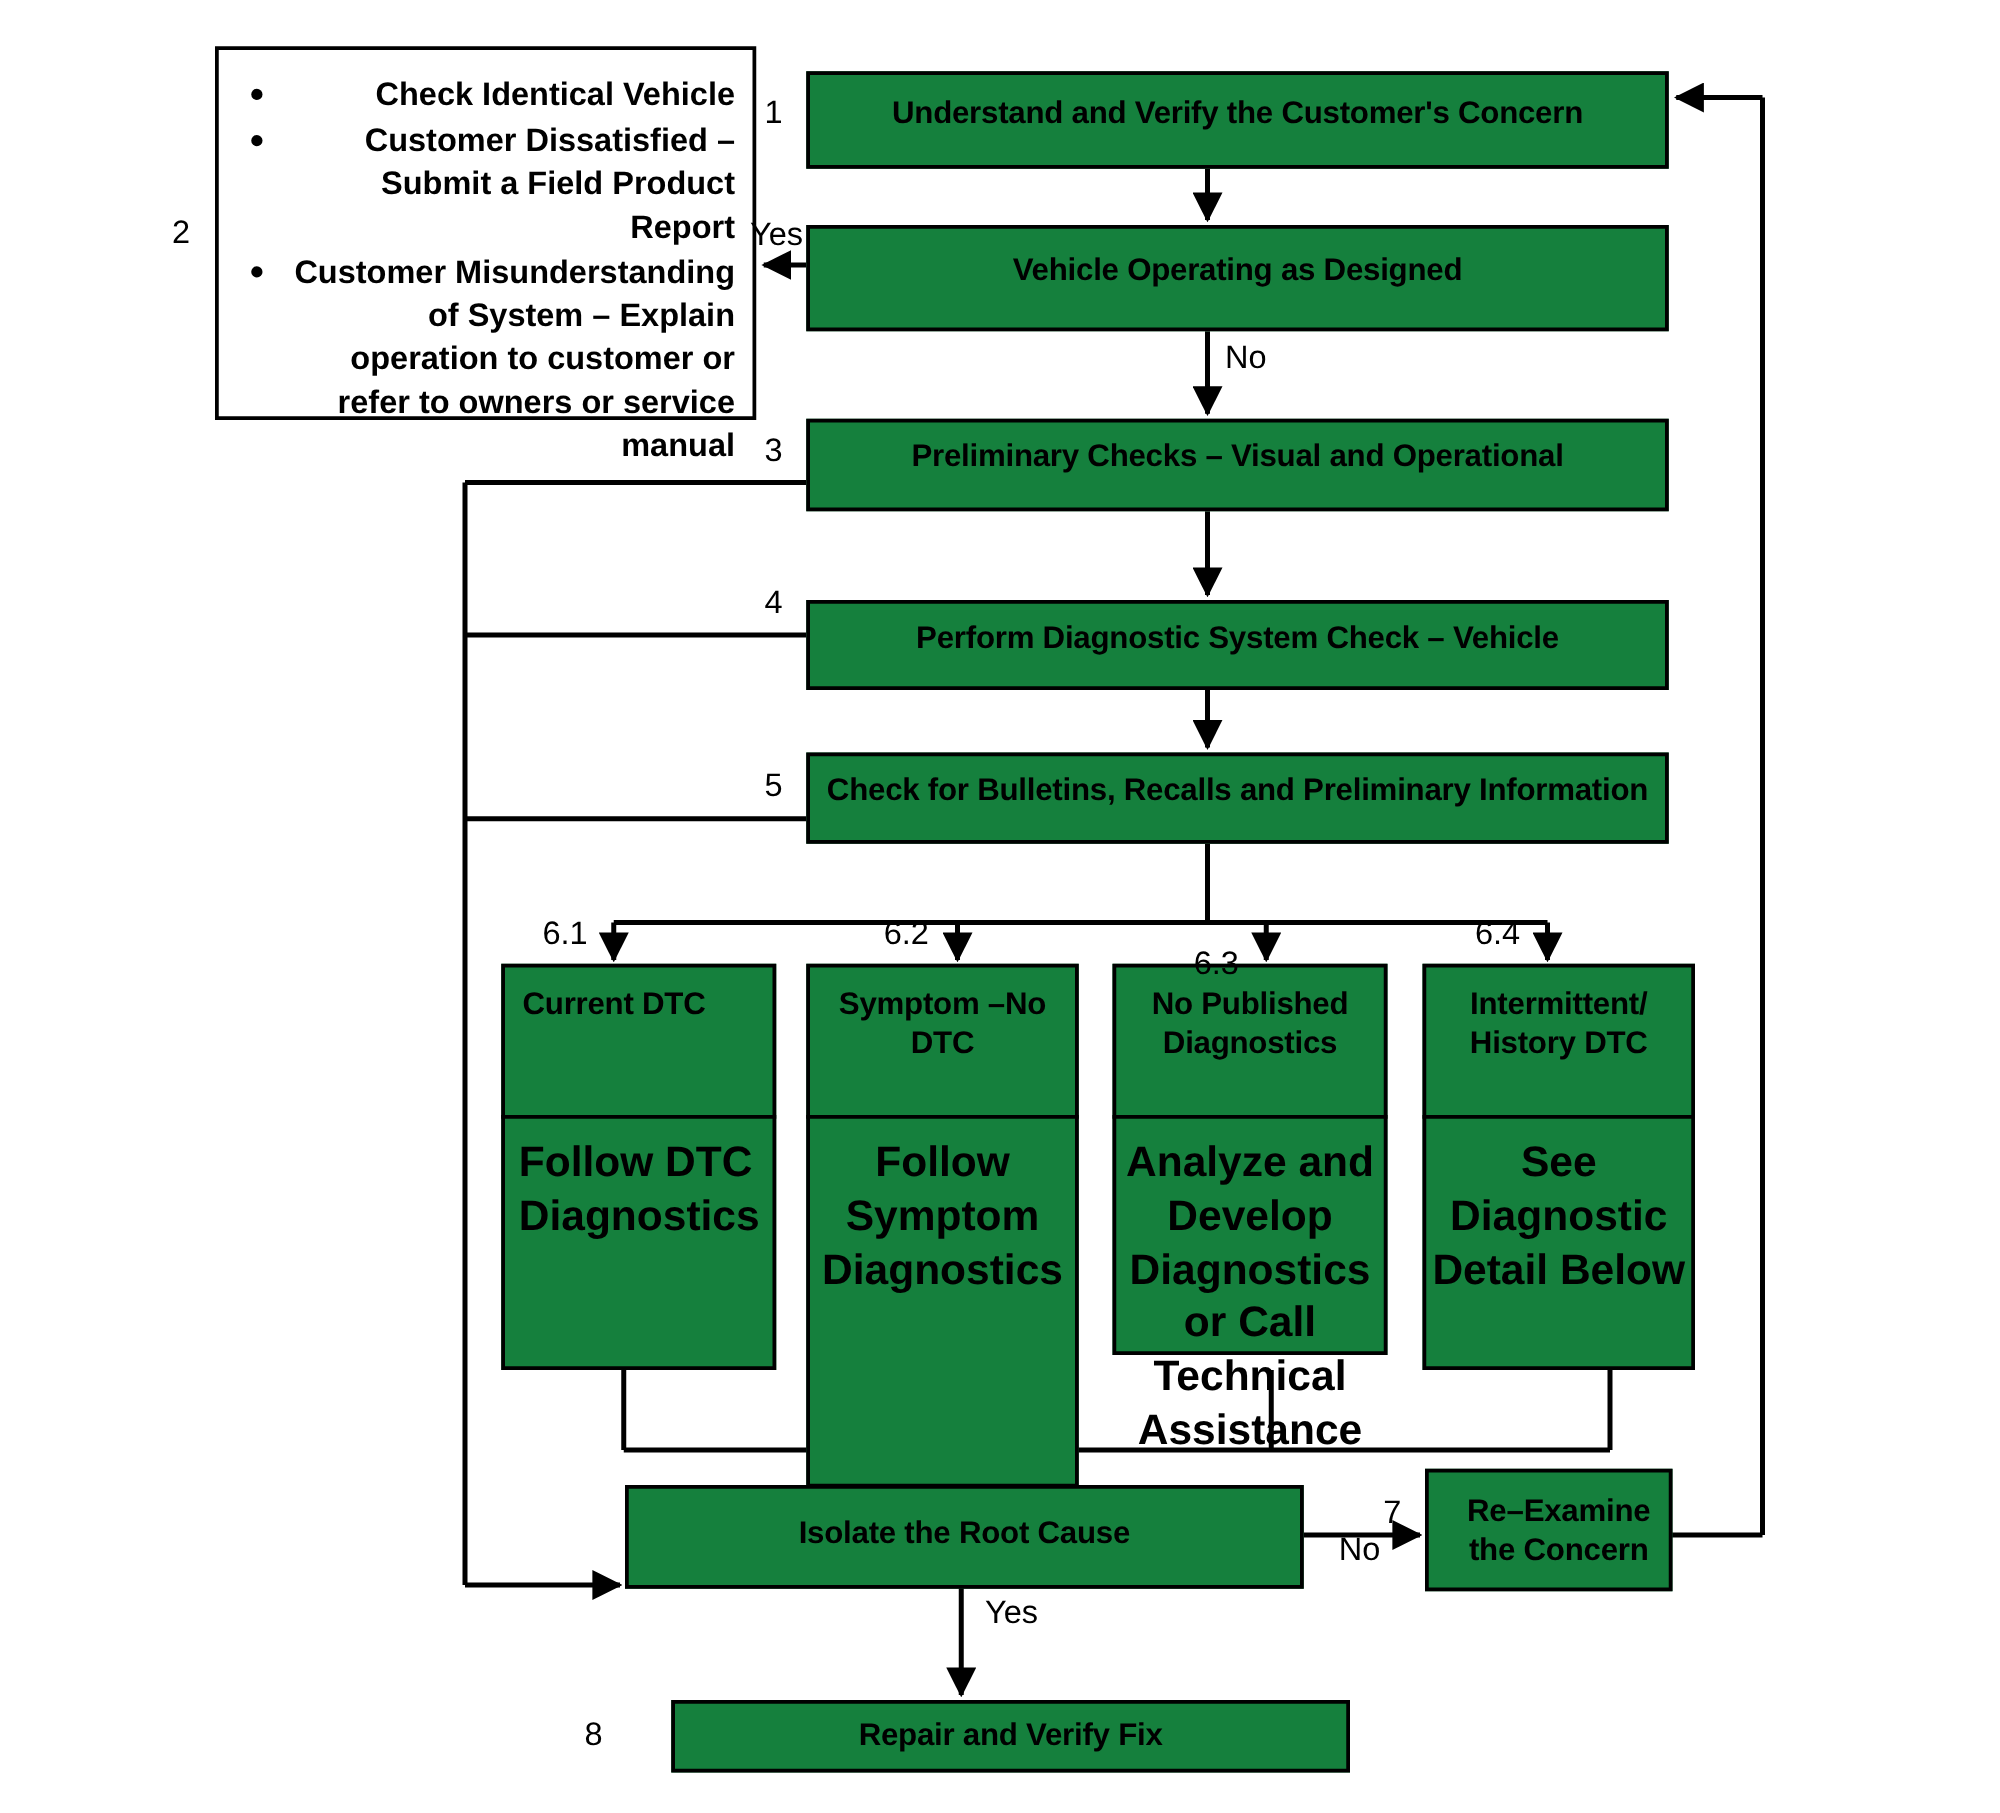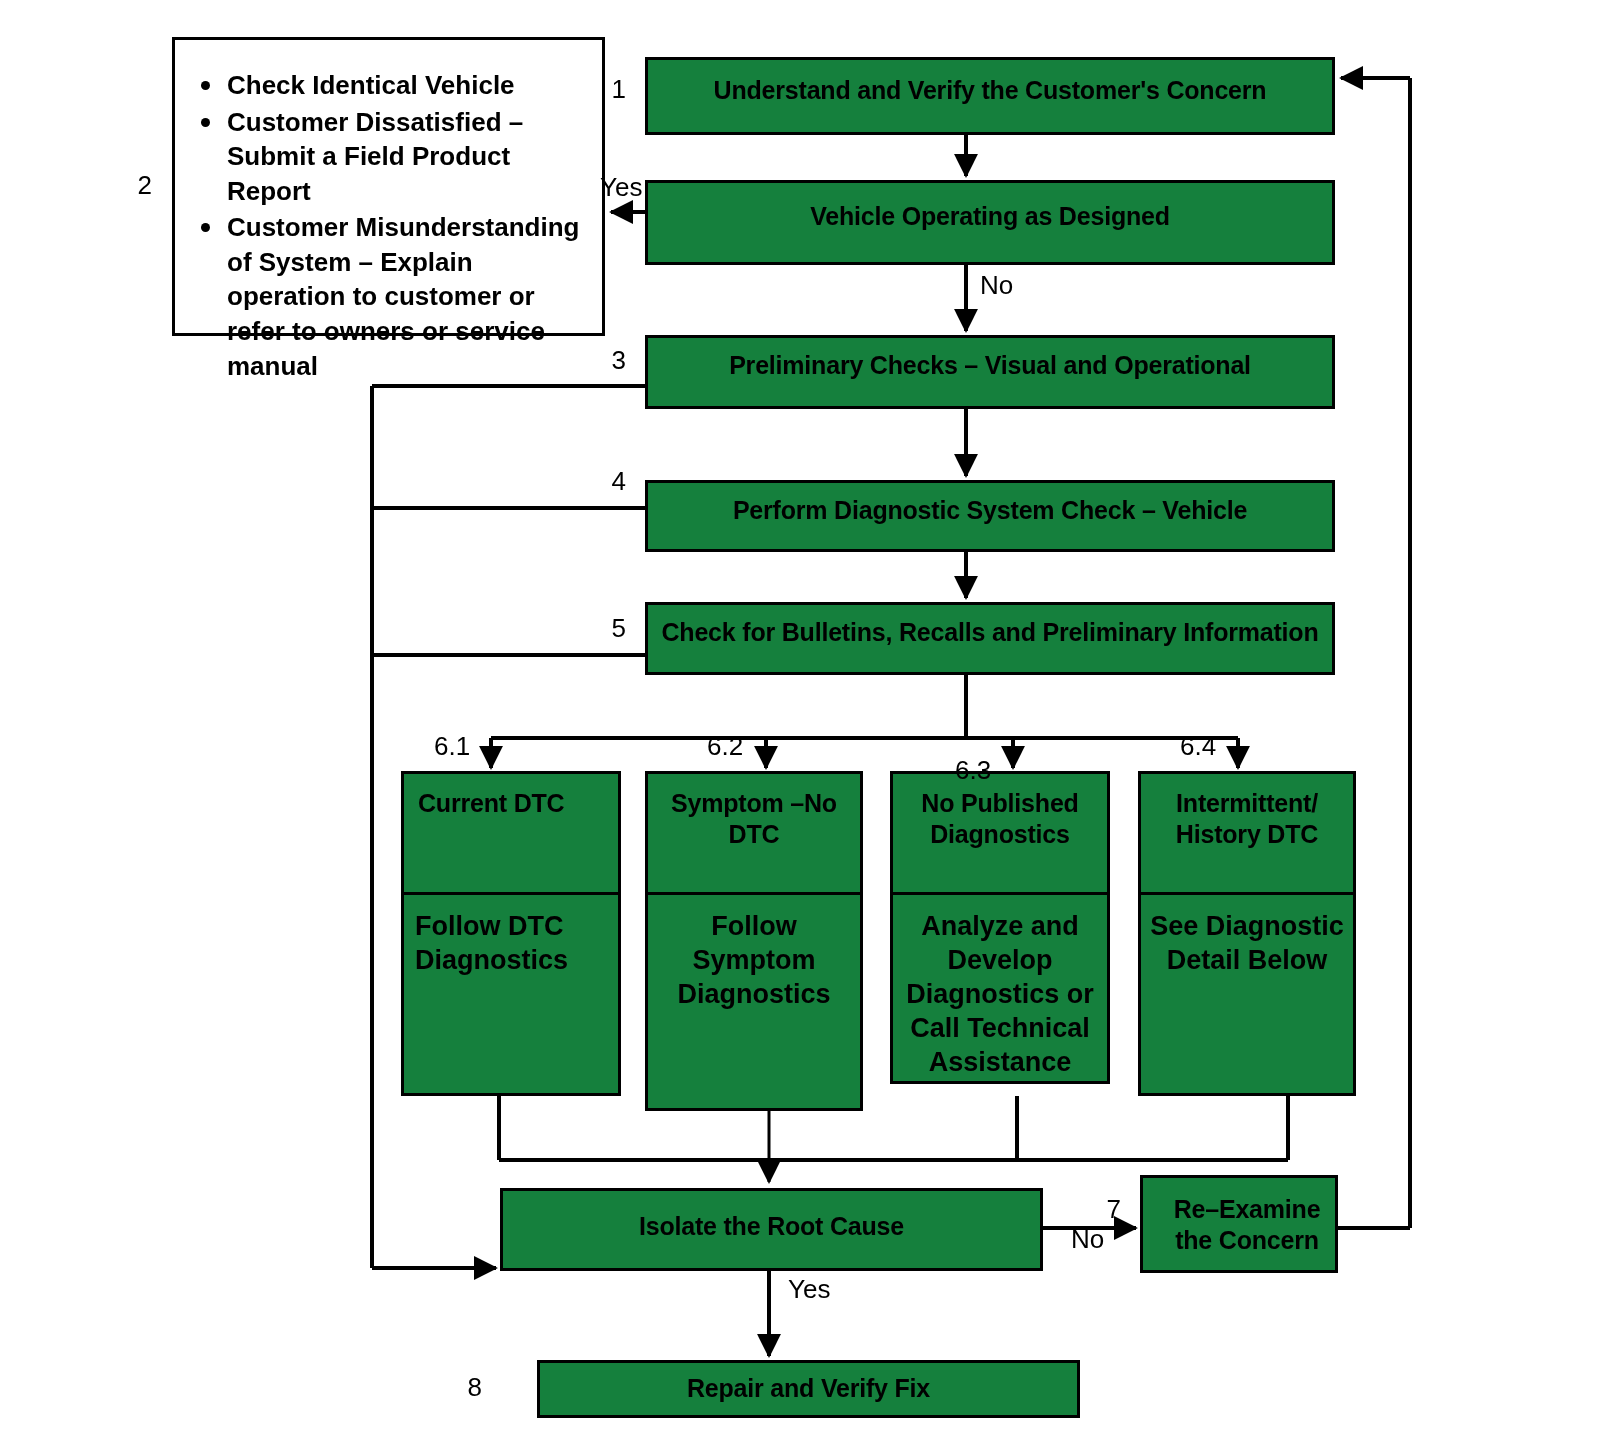--- a/index.html
+++ b/index.html
@@ -46,21 +46,21 @@
     position: absolute;
     left: -3px; right: -3px;
     border-top: 3px solid #000000;
     box-sizing: content-box;
   }
   .subbox .subtext {
     position: absolute;
     left: 0; right: 0;
     top: 14px;
     text-align: center;
-    font-size: 27px;
+    font-size: 34px;
     font-weight: 700;
     line-height: 1.26;
     padding: 0 2px;
     box-sizing: border-box;
   }
   .steplabel {
     position: absolute;
     font-size: 26px;
     font-weight: 400;
     color: #000000;
@@ -88,21 +88,22 @@
     top: 37px;
     width: 433px;
     height: 299px;
     border: 3px solid #000000;
     background: #ffffff;
     box-sizing: border-box;
   }
   #note-list {
     list-style: none;
     margin: 0;
-    padding: 28px 14px 0 14px;
+    padding: 18px 14px 0 14px;
+    text-align: right;
   }
   #note-list li {
     position: relative;
     font-size: 26px;
     font-weight: 700;
     line-height: 1.33;
     color: #000000;
     padding-left: 38px;
     margin-bottom: 2px;
   }
@@ -211,21 +212,21 @@
   <div class="steplabel" style="left:592px; top:613px; width:34px;">5</div>
 
   <div class="node tall" style="left:401px; top:771px; width:220px; height:325px;">
     <div class="title" style="top:14px; text-align:left; padding-left:14px;">Current DTC</div>
     <div class="subbox" style="top:118px; height:204px;">
       <div class="subtext" style="text-align:left; padding-left:14px;">Follow DTC Diagnostics</div>
     </div>
   </div>
   <div class="branchlabel" style="left:434px; top:731px;">6.1</div>
 
-  <div class="node tall" style="left:645px; top:771px; width:218px; height:340px;">
+  <div class="node tall" style="left:645px; top:771px; width:218px; height:419px;">
     <div class="title" style="top:14px;">Symptom –No DTC</div>
     <div class="subbox" style="top:118px; height:204px;">
       <div class="subtext">Follow Symptom Diagnostics</div>
     </div>
   </div>
   <div class="branchlabel" style="left:707px; top:731px;">6.2</div>
 
   <div class="node tall" style="left:890px; top:771px; width:220px; height:313px;">
     <div class="title" style="top:14px;">No Published Diagnostics</div>
     <div class="subbox" style="top:118px; height:204px;">

